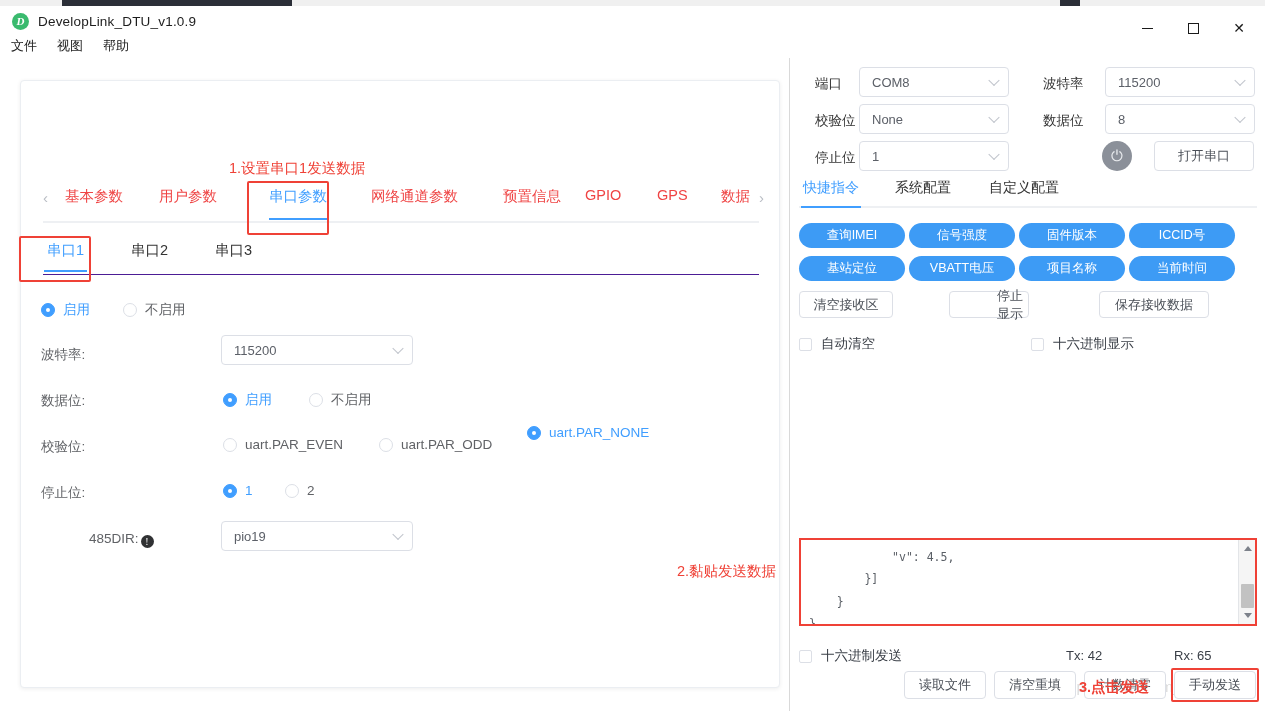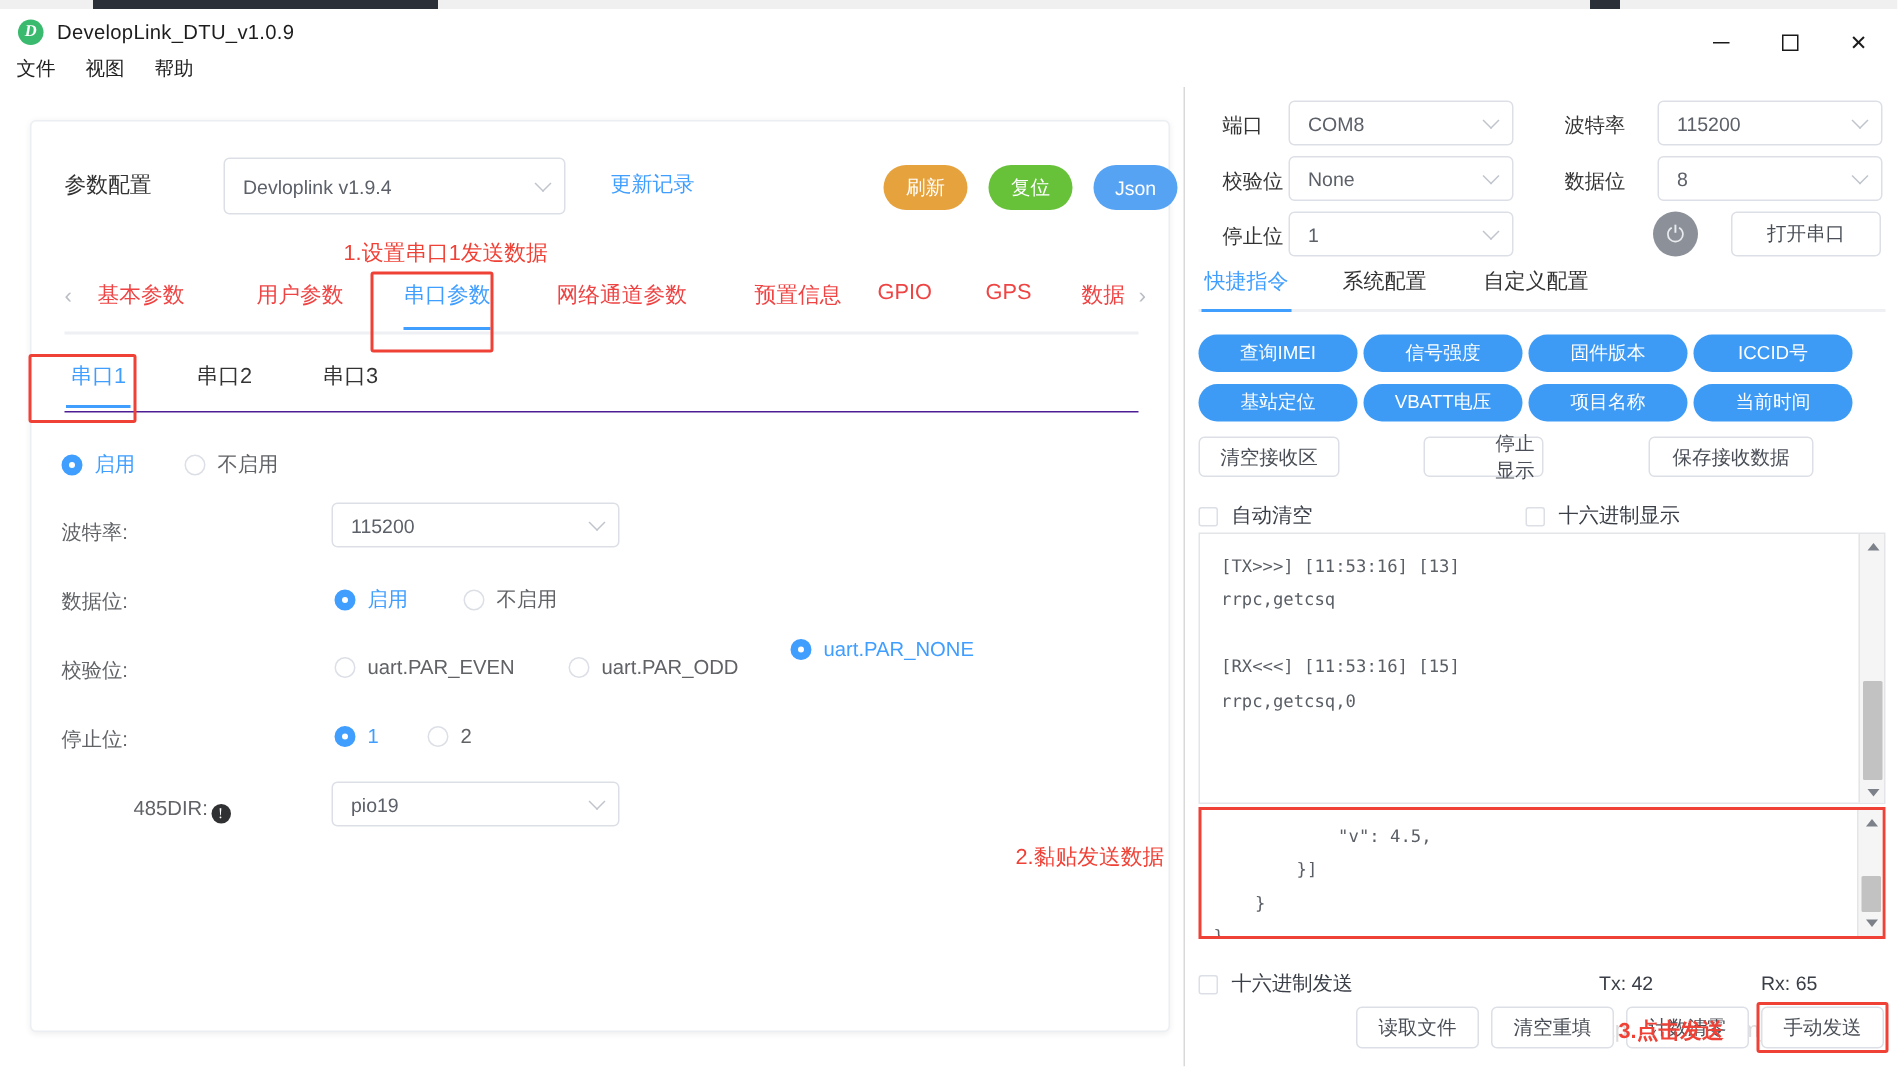--- a/index.html
+++ b/index.html
@@ -172,38 +172,27 @@
 
   <div class="menubar">
     <div class="menuitem">文件</div>
     <div class="menuitem">视图</div>
     <div class="menuitem">帮助</div>
   </div>
 
   <div class="leftpane">
     <div class="card">
 
-      <div class="cfgrow">
-        <div class="cfglabel">参数配置</div>
-        <div class="selbox cfgsel">
-          <span>Devloplink v1.9.4</span>
-          <span class="caret"></span>
-        </div>
-        <div class="link">更新记录</div>
-        <button class="pillbtn pill-refresh">刷新</button>
-        <button class="pillbtn pill-reset">复位</button>
-        <button class="pillbtn pill-json">Json</button>
-      </div>
 
       <div class="ann" style="left:208px;top:78px;">1.设置串口1发送数据</div>
 
       <div class="tabsrow">
         <div class="tabarrow" style="left:0;">‹</div>
         <div class="tab" style="left:22px;">基本参数</div>
-        <div class="tab" style="left:128px;">用户参数</div>
+        <div class="tab" style="left:116px;">用户参数</div>
         <div class="tab active" style="left:226px;">
           <span>串口参数</span>
           <span class="underline"></span>
         </div>
         <div class="tab" style="left:328px;">网络通道参数</div>
         <div class="tab" style="left:460px;">预置信息</div>
         <div class="tab" style="left:542px;">GPIO</div>
         <div class="tab" style="left:614px;">GPS</div>
         <div class="tab" style="left:678px;width:34px;overflow:hidden;">数据</div>
         <div class="tabarrow" style="left:716px;">›</div>
@@ -335,41 +324,25 @@
     <button class="cmdbtn" style="left:338px;top:198px;width:106px;">当前时间</button>
 
     <div class="obtn" style="left:8px;top:233px;width:94px;height:27px;">清空接收区</div>
     <div class="obtn" style="left:158px;top:233px;width:80px;height:27px;padding-left:47px;">停止显示</div>
     <div class="obtn" style="left:308px;top:233px;width:110px;height:27px;">保存接收数据</div>
 
     <div class="chk" style="left:8px;top:277px;">
       <span class="cbox"></span>
       <span class="clabel">自动清空</span>
     </div>
-    <div class="chk" style="left:226px;top:277px;">
+    <div class="chk" style="left:240px;top:277px;">
       <span class="cbox"></span>
       <span class="clabel">十六进制显示</span>
     </div>
 
-    <div class="termwrap" style="left:8px;top:297px;width:458px;height:181px;">
-      <div class="termtext">[TX&gt;&gt;&gt;] [11:53:16] [13]
-rrpc,getcsq
-
-[RX&lt;&lt;&lt;] [11:53:16] [15]
-rrpc,getcsq,0</div>
-      <div class="sbar" style="right:0;top:0;height:181px;">
-        <div class="sarrow up" style="top:0;">
-            <i></i>
-          </div>
-        <div class="sthumb" style="top:98px;height:66px;"></div>
-        <div class="sarrow dn" style="bottom:0;">
-            <i></i>
-          </div>
-      </div>
-    </div>
 
     <div class="termwrap" style="left:8px;top:480px;width:458px;height:88px;border:2px solid #ef4136;">
       <div class="sendtext">            "v": 4.5,
         }]
     }
 }</div>
       <div class="sbar" style="right:0;top:0;height:84px;">
         <div class="sarrow up" style="top:0;">
             <i></i>
           </div>

